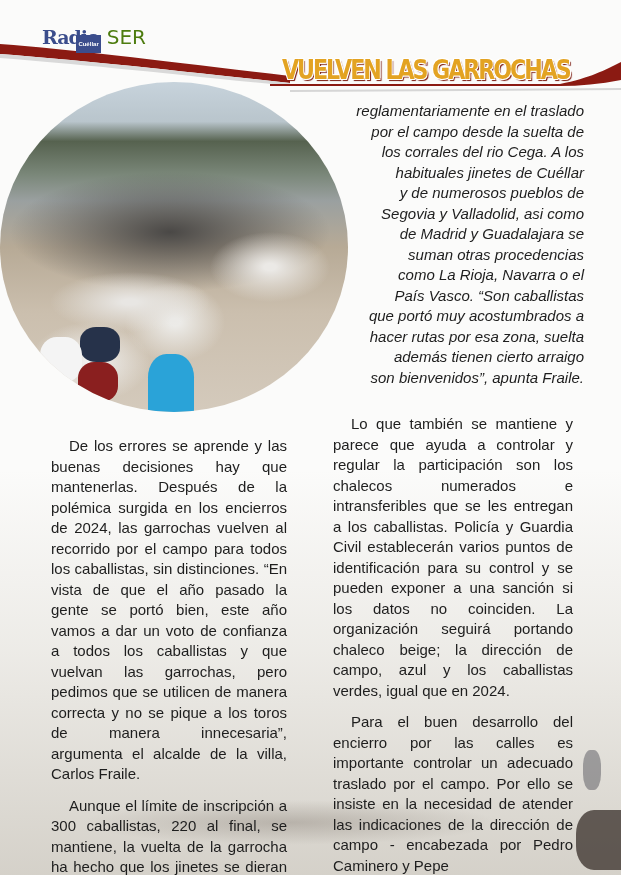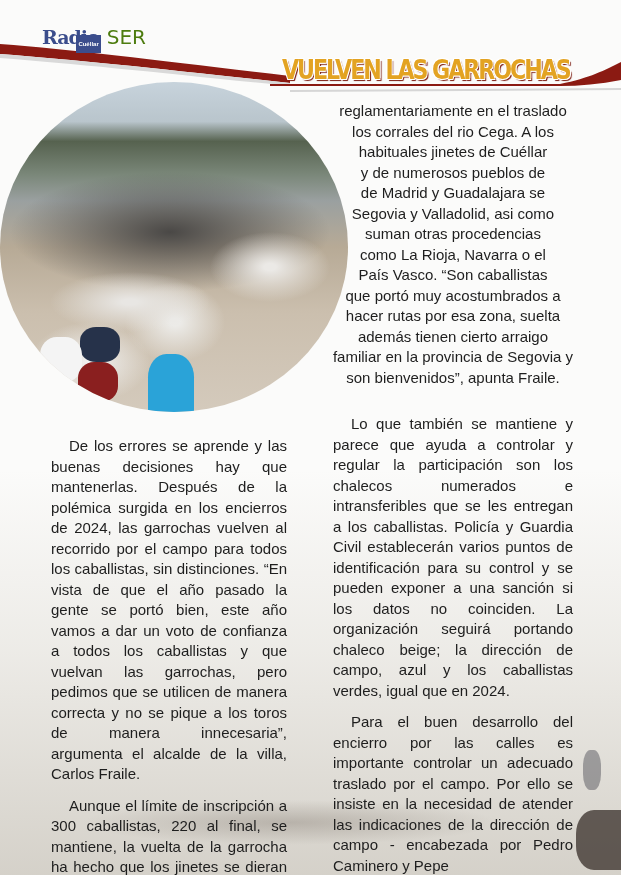--- a/index.html
+++ b/index.html
@@ -32,21 +32,21 @@
   }
   .photo .person-blue { position: absolute; left: 148px; top: 272px; width: 46px; height: 58px; background: #2aa3d8; border-radius: 40% 40% 0 0; }
   .photo .person-white { position: absolute; left: 40px; top: 255px; width: 42px; height: 45px; background: #f4f4f4; border-radius: 40%; }
   .photo .person-red { position: absolute; left: 78px; top: 280px; width: 40px; height: 40px; background: #8a1f1f; border-radius: 40%; }
   .photo .person-dark { position: absolute; left: 80px; top: 245px; width: 40px; height: 35px; background: #26324a; border-radius: 40%; }
 
   
   .col { position: absolute; font-size: 15px; line-height: 20.5px; text-align: justify; color: #1e1e1e; }
   .col p { margin: 11px; text-indent: 18px; }
   .right-top { left: 322px; top: 101px; width: 262px; }
-  .right-top .ln { display: block; white-space: nowrap; text-align: center; }
+  .right-top .ln { display: block; white-space: nowrap; text-align: right; font-style: italic; }
   .right-bottom { left: 322px; top: 403px; width: 262px; }
   .left-col { left: 40px; top: 425px; width: 258px; }
 </style>
 </head>
 <body>
 
 <div class="bg-field"></div>
 <div class="bg-herd"></div>
 <div class="bg-rider"></div>
 <div class="bg-horse"></div>
@@ -67,32 +67,32 @@
 
 <div class="photo" aria-label="Bulls and riders on horseback running through dust in the countryside encierro">
   <div class="person-dark"></div>
   <div class="person-white"></div>
   <div class="person-red"></div>
   <div class="person-blue"></div>
 </div>
 
 <div class="col right-top">
   <span class="ln">reglamentariamente en el traslado</span>
+  <span class="ln">por el campo desde la suelta de</span>
   <span class="ln">los corrales del rio Cega. A los</span>
   <span class="ln">habituales jinetes de Cuéllar</span>
   <span class="ln">y de numerosos pueblos de</span>
+  <span class="ln">Segovia y Valladolid, asi como</span>
   <span class="ln">de Madrid y Guadalajara se</span>
-  <span class="ln">Segovia y Valladolid, asi como</span>
   <span class="ln">suman otras procedencias</span>
   <span class="ln">como La Rioja, Navarra o el</span>
   <span class="ln">País Vasco. “Son caballistas</span>
   <span class="ln">que portó muy acostumbrados a</span>
   <span class="ln">hacer rutas por esa zona, suelta</span>
   <span class="ln">además tienen cierto arraigo</span>
-  <span class="ln">familiar en la provincia de Segovia y</span>
   <span class="ln">son bienvenidos”, apunta Fraile.</span>
 </div>
 
 <div class="col right-bottom">
   <p>Lo que también se mantiene y parece que ayuda a controlar y regular la participación son los chalecos numerados e intransferibles que se les entregan a los caballistas. Policía y Guardia Civil establecerán varios puntos de identificación para su control y se pueden exponer a una sanción si los datos no coinciden. La organización seguirá portando chaleco beige; la dirección de campo, azul y los caballistas verdes, igual que en 2024.</p>
   <p>Para el buen desarrollo del encierro por las calles es importante controlar un adecuado traslado por el campo. Por ello se insiste en la necesidad de atender las indicaciones de la dirección de campo - encabezada por Pedro Caminero y Pepe</p>
 </div>
 
 <div class="col left-col">
   <p>De los errores se aprende y las buenas decisiones hay que mantenerlas. Después de la polémica surgida en los encierros de 2024, las garrochas vuelven al recorrido por el campo para todos los caballistas, sin distinciones. “En vista de que el año pasado la gente se portó bien, este año vamos a dar un voto de confianza a todos los caballistas y que vuelvan las garrochas, pero pedimos que se utilicen de manera correcta y no se pique a los toros de manera innecesaria”, argumenta el alcalde de la villa, Carlos Fraile.</p>

